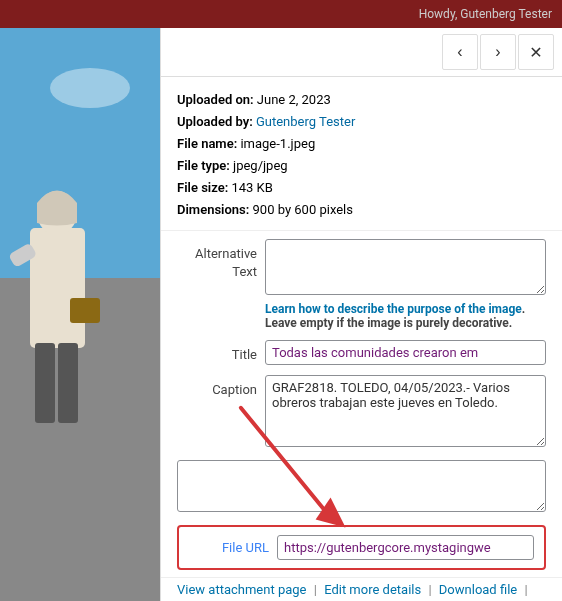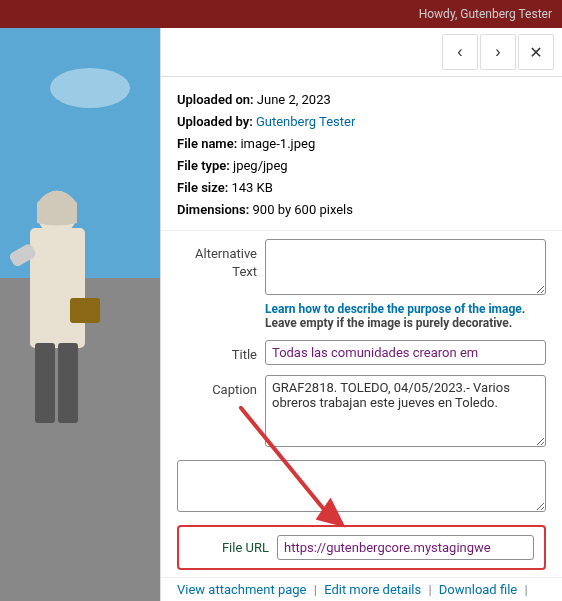--- a/index.html
+++ b/index.html
@@ -169,21 +169,21 @@
       display: flex;
       align-items: center;
       gap: 8px;
       width: 100%;
     }
 
     .file-url-label {
       width: 80px;
       min-width: 80px;
       text-align: right;
-      color: #14532d;
+      color: #3b82f6;
       font-size: 13px;
     }
 
     
     .footer-links {
       padding: 4px 16px;
       border-top: 1px solid #eee;
       font-size: 13px;
       color: #444;
     }

